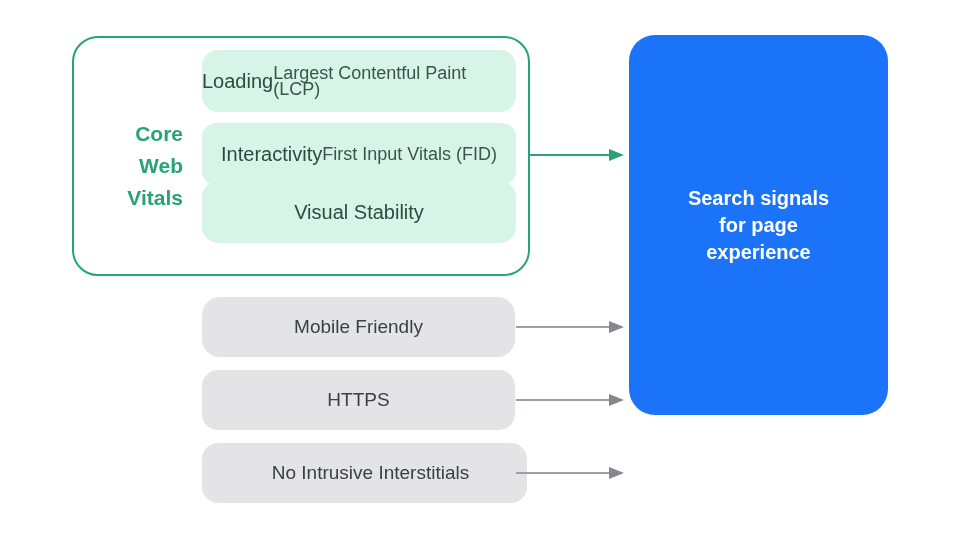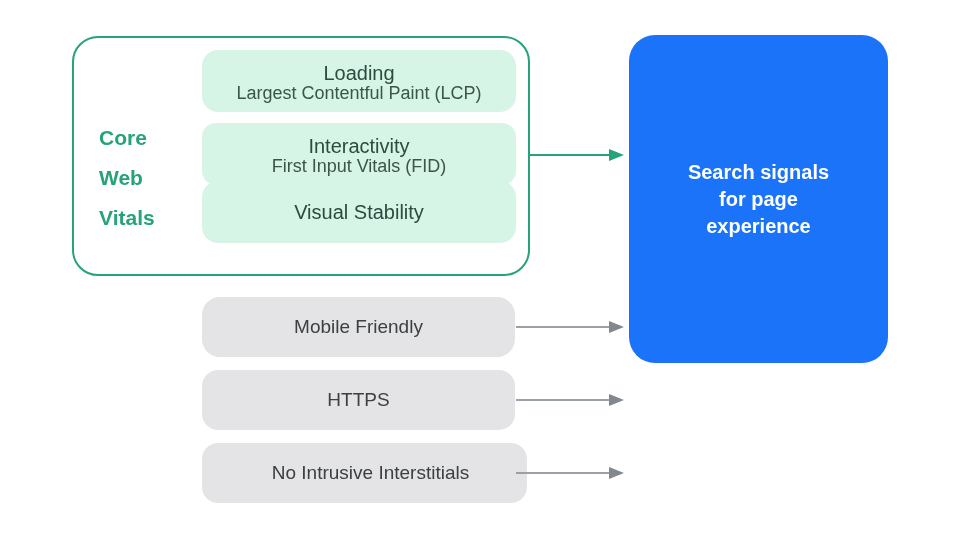--- a/index.html
+++ b/index.html
@@ -25,35 +25,35 @@
     height: 240px;
     border: 2px solid var(--green, #27a377);
     border-radius: 26px;
     box-sizing: border-box;
   }
   .cwv-label {
     position: absolute;
     left: 25px;
     top: 80px;
     width: 84px;
-    text-align: left;
+    text-align: right;
     font-size: 21px;
     font-weight: 700;
-    line-height: 40px;
+    line-height: 32px;
     color: var(--green, #27a377);
   }
   .vital {
     position: absolute;
     left: 128px;
     width: 314px;
     height: 62px;
     border-radius: 16px;
     background: var(--green-light, #d7f5e6);
     display: flex;
-    flex-direction: column;
+    flex-direction: row;
     align-items: center;
     justify-content: center;
   }
   .vital.v1 { top: 12px; }
   .vital.v2 { top: 85px; border-radius: 14px; }
   .vital.v3 { top: 143px; gap: 29px; }
   .vital-title {
     font-size: 20px;
     line-height: 24px;
     color: var(--green-text-dark, #2d4b40);
@@ -107,21 +107,21 @@
   .arrow.a1 { top: 320px; }
   .arrow.a2 { top: 393px; }
   .arrow.a3 { top: 466px; }
 
   
   .result-box {
     position: absolute;
     left: 629px;
     top: 35px;
     width: 259px;
-    height: 328px;
+    height: 380px;
     border-radius: 26px;
     background: var(--blue, #1a73f8);
     display: flex;
     align-items: center;
     justify-content: center;
   }
   .result-label {
     width: 166px;
     text-align: center;
     font-size: 20px;

